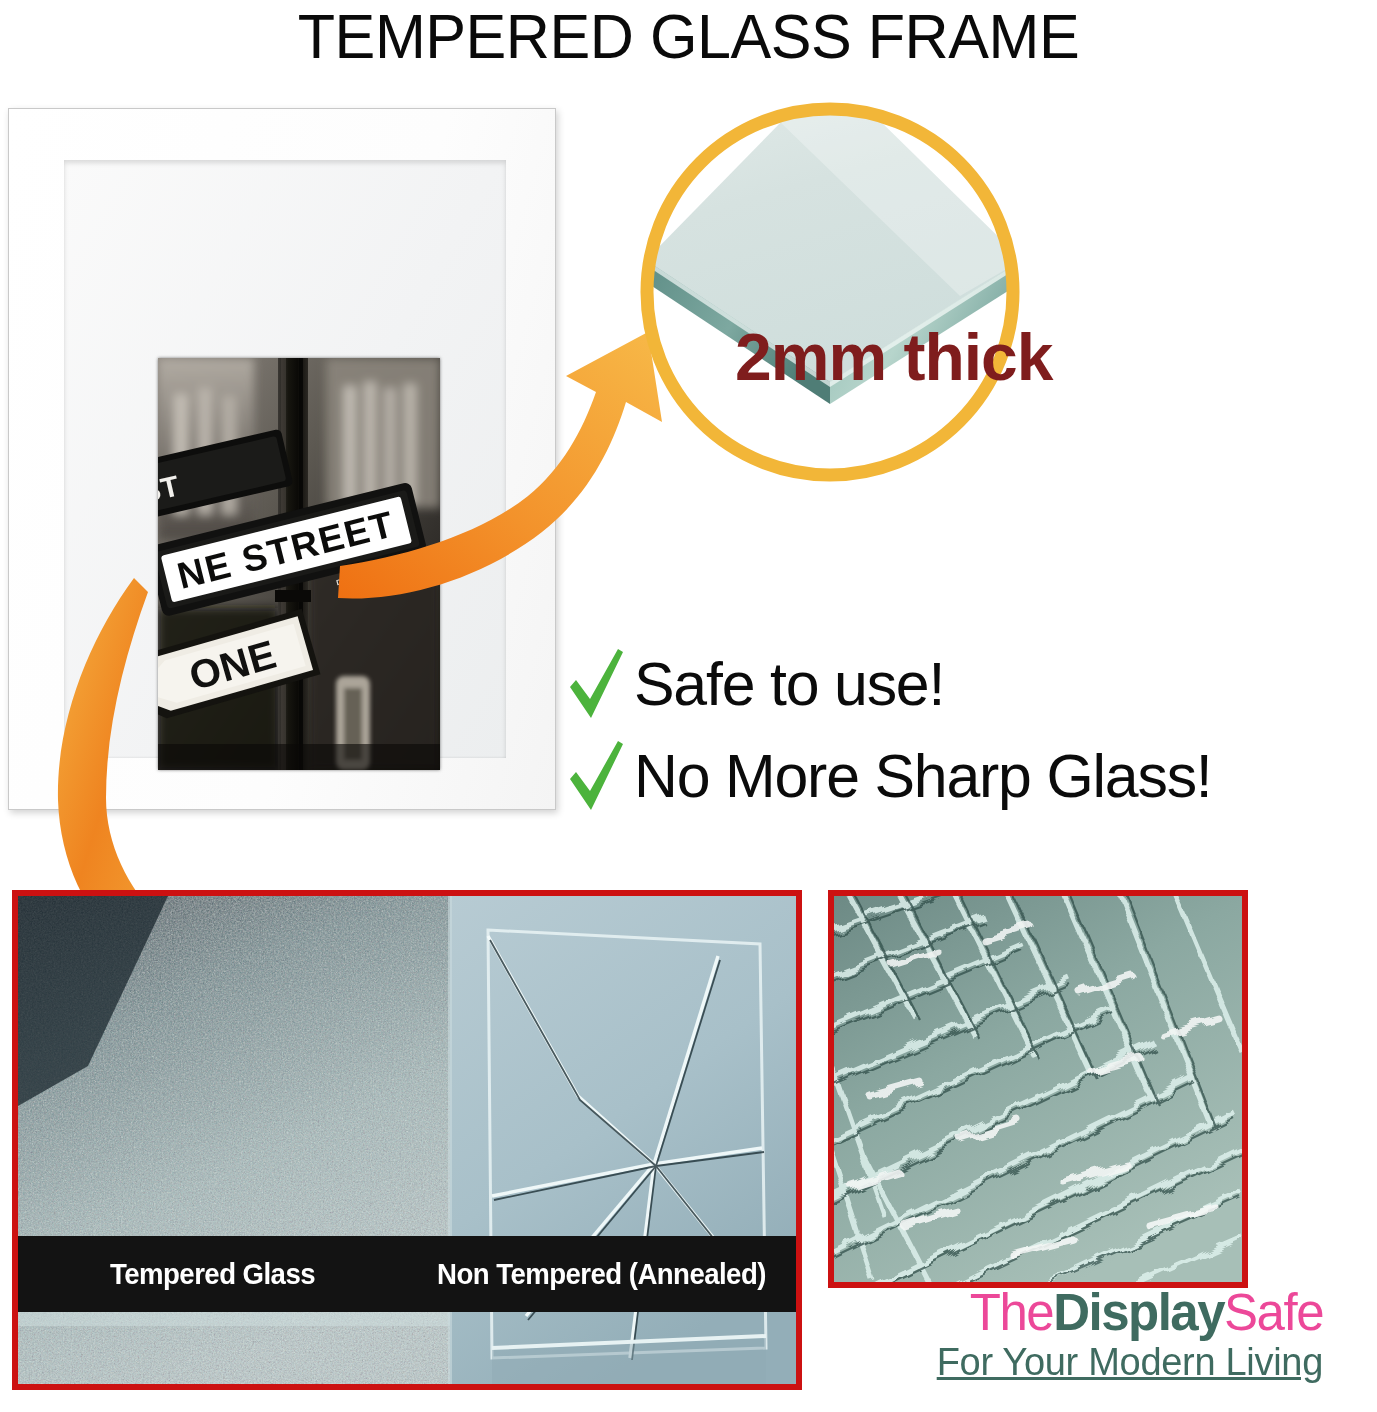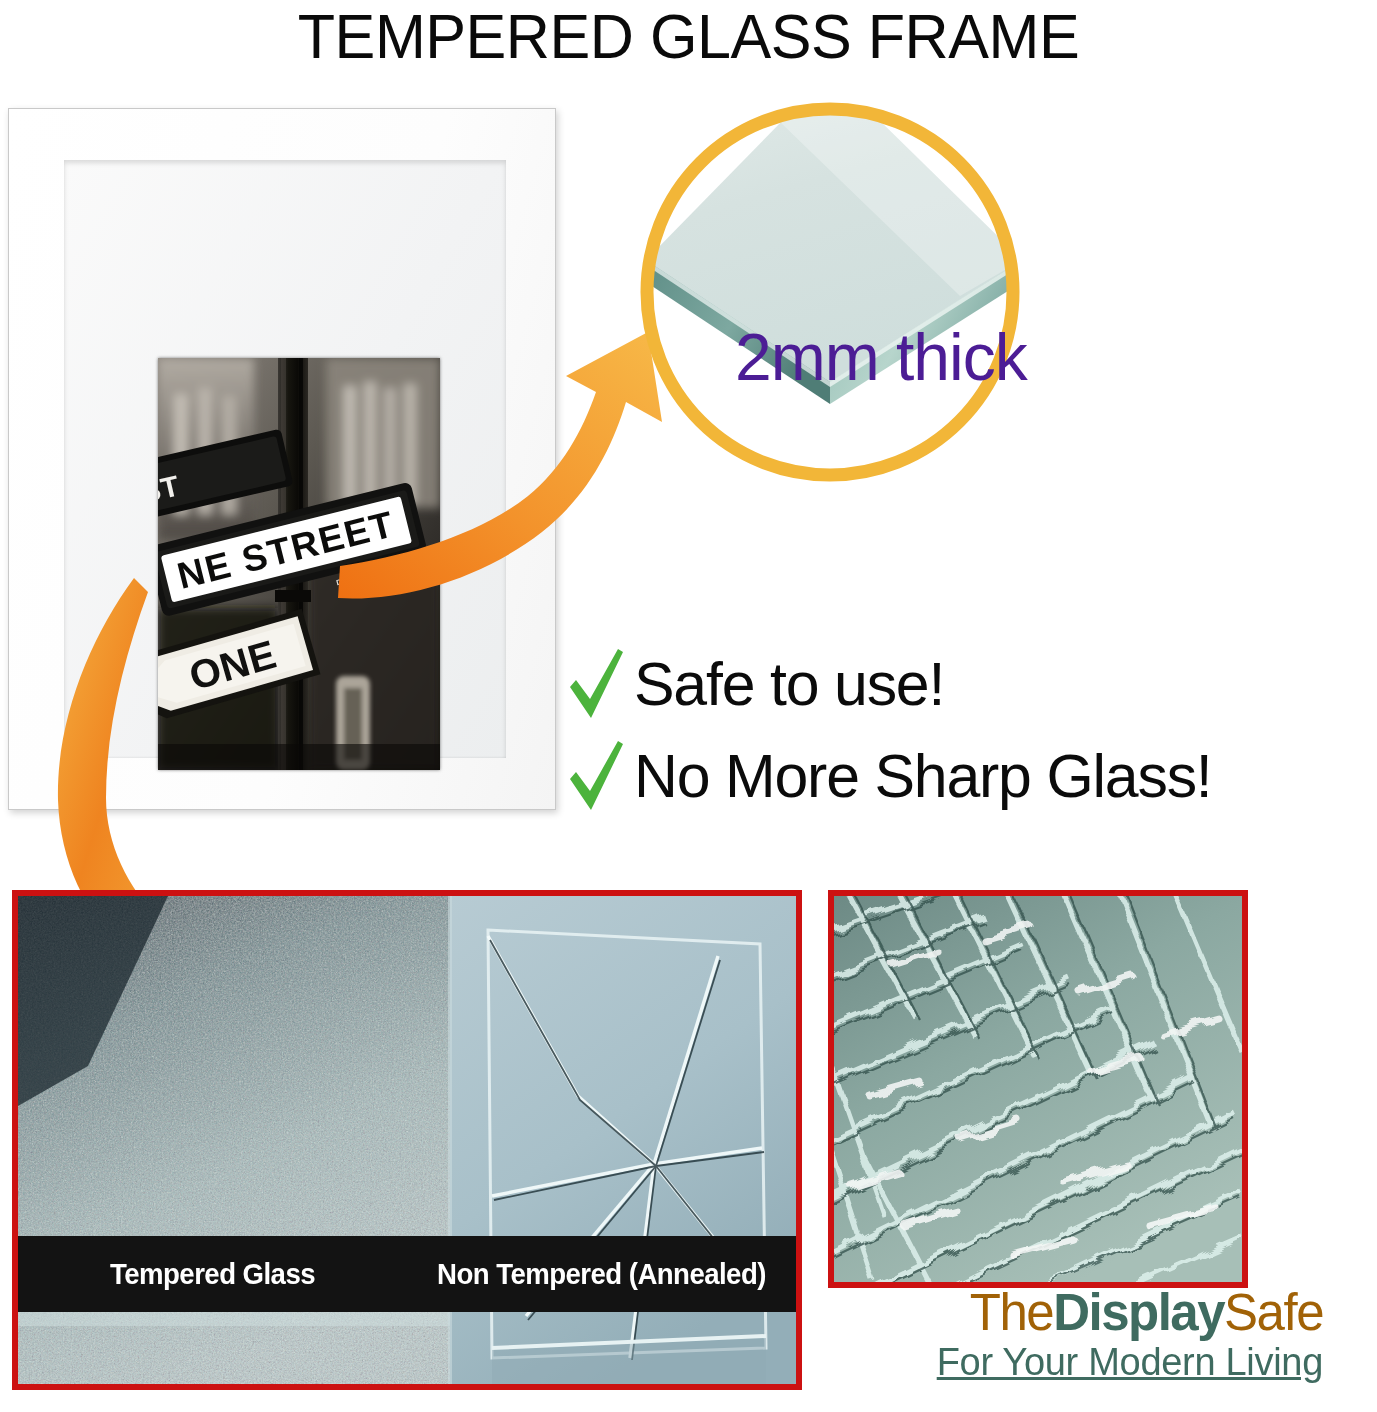--- a/index.html
+++ b/index.html
@@ -71,22 +71,22 @@
     left: 630px; top: 92px;
     width: 400px; height: 400px;
   }
   .callout-svg { display:block; width:100%; height:100%; }
 
   .thick-label {
     position: absolute;
     left: 735px; top: 322px;
     font-size: 66px;
     line-height: 70px;
-    color: #4c1d95;
-    font-weight: 400;
+    color: #7f1d1d;
+    font-weight: 700;
     letter-spacing: -1px;
     white-space: nowrap;
   }
 
   
   .checklist {
     position: absolute;
     left: 566px; top: 638px;
     width: 800px;
   }
@@ -148,21 +148,21 @@
     position: absolute;
     right: 54px; bottom: 28px;
     text-align: right;
   }
   .logo-top {
     font-size: 51px;
     line-height: 54px;
     letter-spacing: -1.5px;
     white-space: nowrap;
   }
-  .logo-the, .logo-guys { color: #a16207; font-weight: 300; }
+  .logo-the, .logo-guys { color: #ec4899; font-weight: 300; }
   .logo-display { color: #3f6b60; font-weight: 700; }
   .logo-tagline {
     font-size: 38px;
     line-height: 44px;
     color: #3f6b60;
     font-weight: 400;
     letter-spacing: -0.3px;
     white-space: nowrap;
     text-decoration: underline;
   }

